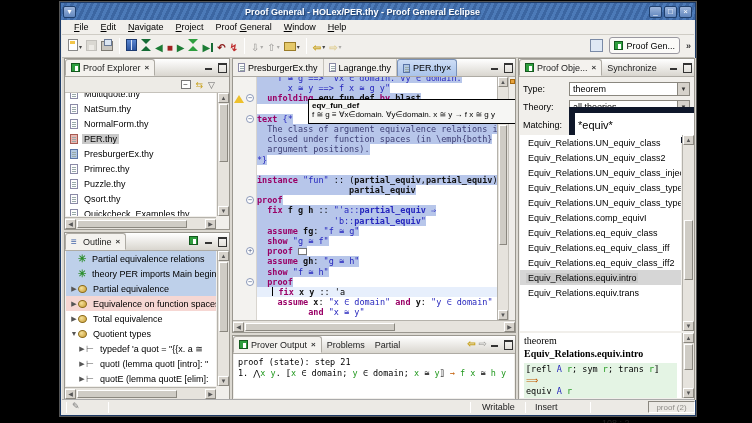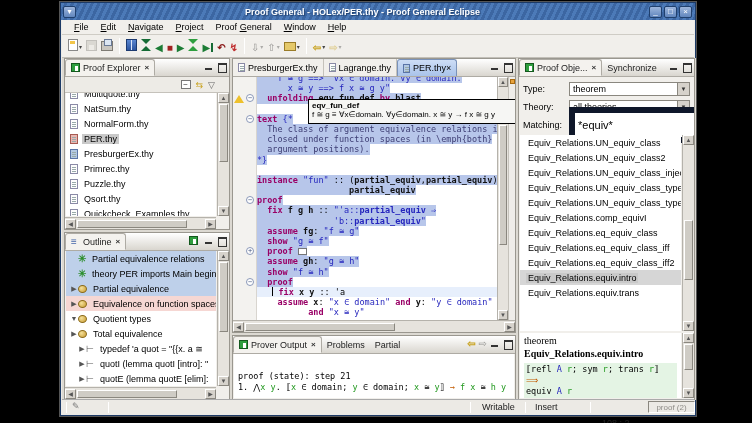--- a/index.html
+++ b/index.html
@@ -132,21 +132,21 @@
   .cursor{display:inline-block;width:1px;height:9px;background:#000;vertical-align:-1px}
   .fbox{display:inline-block;width:9px;height:7px;background:#fff;border:1px solid #777;vertical-align:-1px}
   #eovr{position:absolute;right:0;top:18px;width:7px;height:245px;background:#efede9;border-left:1px solid #c5c2bb}
   .ovr-mark{position:absolute;left:1px;top:2px;width:5px;height:5px;background:#e8a33d;border:1px solid #a86a10}
   #etooltip{position:absolute;left:75px;top:40px;width:210px;height:25px;background:#f6f6f4;
     border:1px solid #000;font-size:8px;padding:1px 3px;z-index:5;white-space:nowrap;overflow:hidden}
   #etooltip .tt-title{font-weight:bold}
   
   #prover{left:170px;top:277px;width:284px;height:65px}
   #prover-lines{position:absolute;left:1px;top:18px;right:1px;bottom:1px;background:#fff;
-    font-family:"DejaVu Sans Mono","DejaVu Sans",monospace;font-size:8.5px;padding:17px 4px}
+    font-family:"DejaVu Sans Mono","DejaVu Sans",monospace;font-size:8.5px;padding:3px 4px}
   #prover-lines .eline{height:11px;line-height:11px}
   .hdr-nav{position:absolute;right:28px;top:3px;display:flex;gap:3px;font-size:10px;line-height:10px}
   
   #objects{left:456px;top:0;width:177px;height:342px}
   #obj-form{position:absolute;left:0;top:18px;right:0;height:58px;font-size:9px}
   .frow{position:absolute;left:4px;right:4px;height:15px;display:flex;align-items:center}
   .frow .flabel{width:46px;flex:none}
   .combo{flex:1;height:14px;background:#fff;border:1px solid #8a877f;position:relative;
     padding:1px 14px 0 3px;white-space:nowrap;overflow:hidden}
   .combo .cbtn{position:absolute;right:0;top:0;width:12px;height:12px;background:#d6d2cb;
@@ -253,20 +253,28 @@
         <span class="tsep"></span>
         <span class="tbtn">
           <span><span class="gt" style="color:#c8a21e;font-weight:bold">⇦</span></span>
           <span class="dd">▾</span>
         </span>
         <span class="tbtn dim">
           <span><span class="gt" style="color:#c8a21e;font-weight:bold">⇨</span></span>
           <span class="dd">▾</span>
         </span>
       </div>
+    <div id="persp">
+      <span class="persp-open"></span>
+      <span class="persp-btn">
+        <span class="pg-ico"></span>
+        <span>Proof Gen...</span>
+      </span>
+      <span class="persp-more">»</span>
+    </div>
 
     <div id="main">
 
       <div class="view" id="explorer">
         <div class="vtabs">
           <div class="vtab active">
             <span class="pg-ico"></span>
             <span>Proof Explorer</span>
             <span class="tclose">×</span>
           </div>
@@ -360,28 +368,28 @@
               <span class="arr">▶</span>
               <span class="oi-shell"></span>
               <span class="lbl">Partial equivalence</span>
             </div>
             <div class="trow bg-pink">
               <span class="arr">▶</span>
               <span class="oi-shell"></span>
               <span class="lbl">Equivalence on function spaces</span>
             </div>
             <div class="trow">
+              <span class="arr">▶</span>
+              <span class="oi-shell"></span>
+              <span class="lbl">Total equivalence</span>
+            </div>
+            <div class="trow">
               <span class="arr">▼</span>
               <span class="oi-shell"></span>
               <span class="lbl">Quotient types</span>
-            </div>
-            <div class="trow">
-              <span class="arr">▶</span>
-              <span class="oi-shell"></span>
-              <span class="lbl">Total equivalence</span>
             </div>
             <div class="trow" style="padding-left: 12px;">
               <span class="arr">▶</span>
               <span class="oi-turn">⊢</span>
               <span class="lbl">typedef 'a quot = "{{x. a ≅</span>
             </div>
             <div class="trow" style="padding-left: 12px;">
               <span class="arr">▶</span>
               <span class="oi-turn">⊢</span>
               <span class="lbl">quotI (lemma quotI [intro]: "</span>

